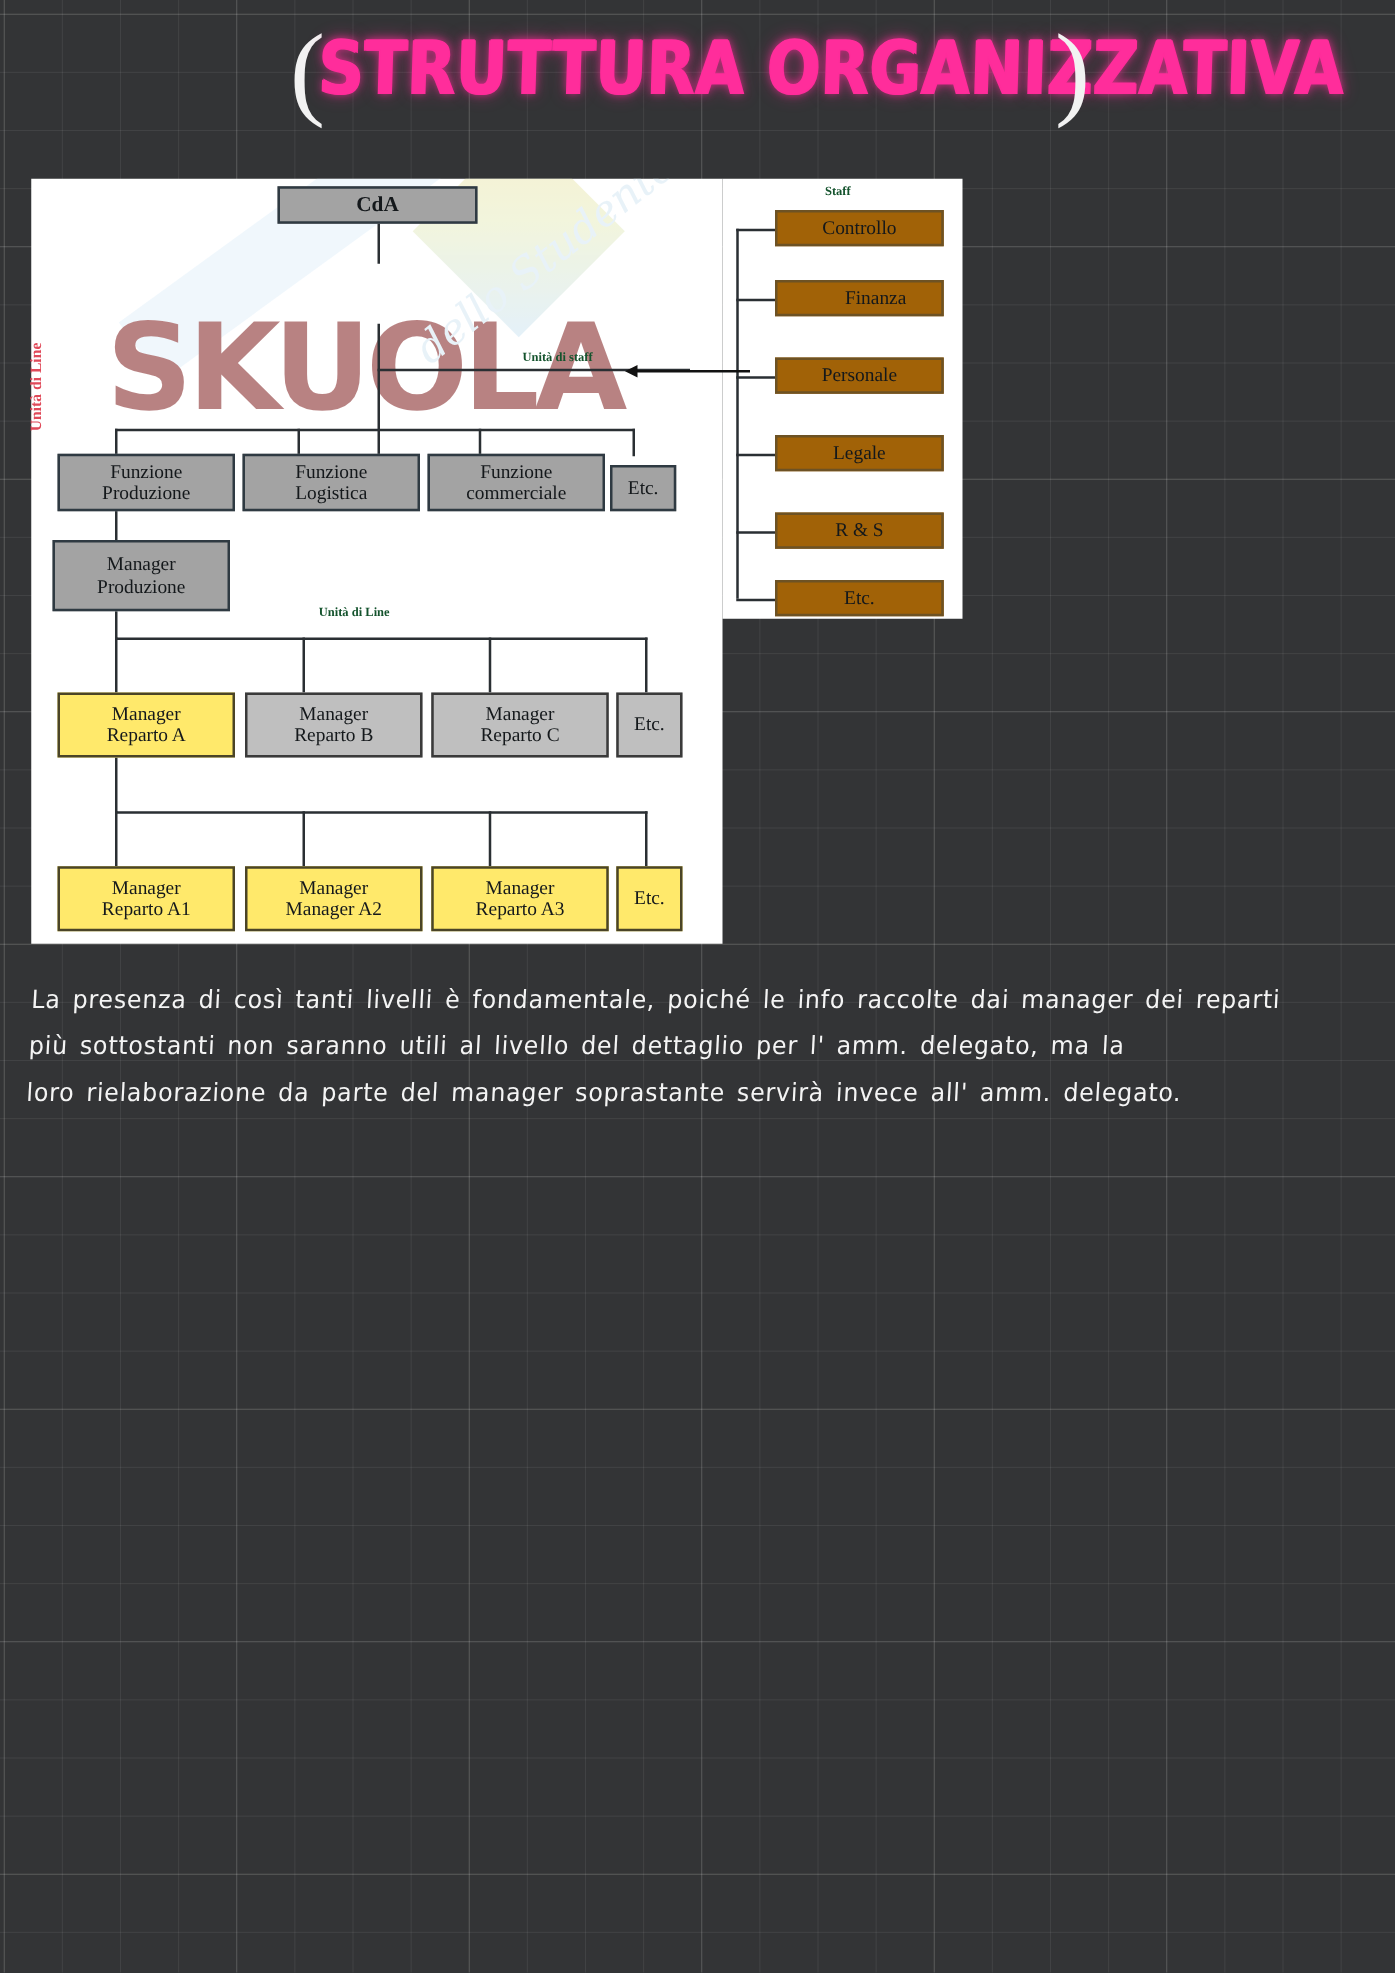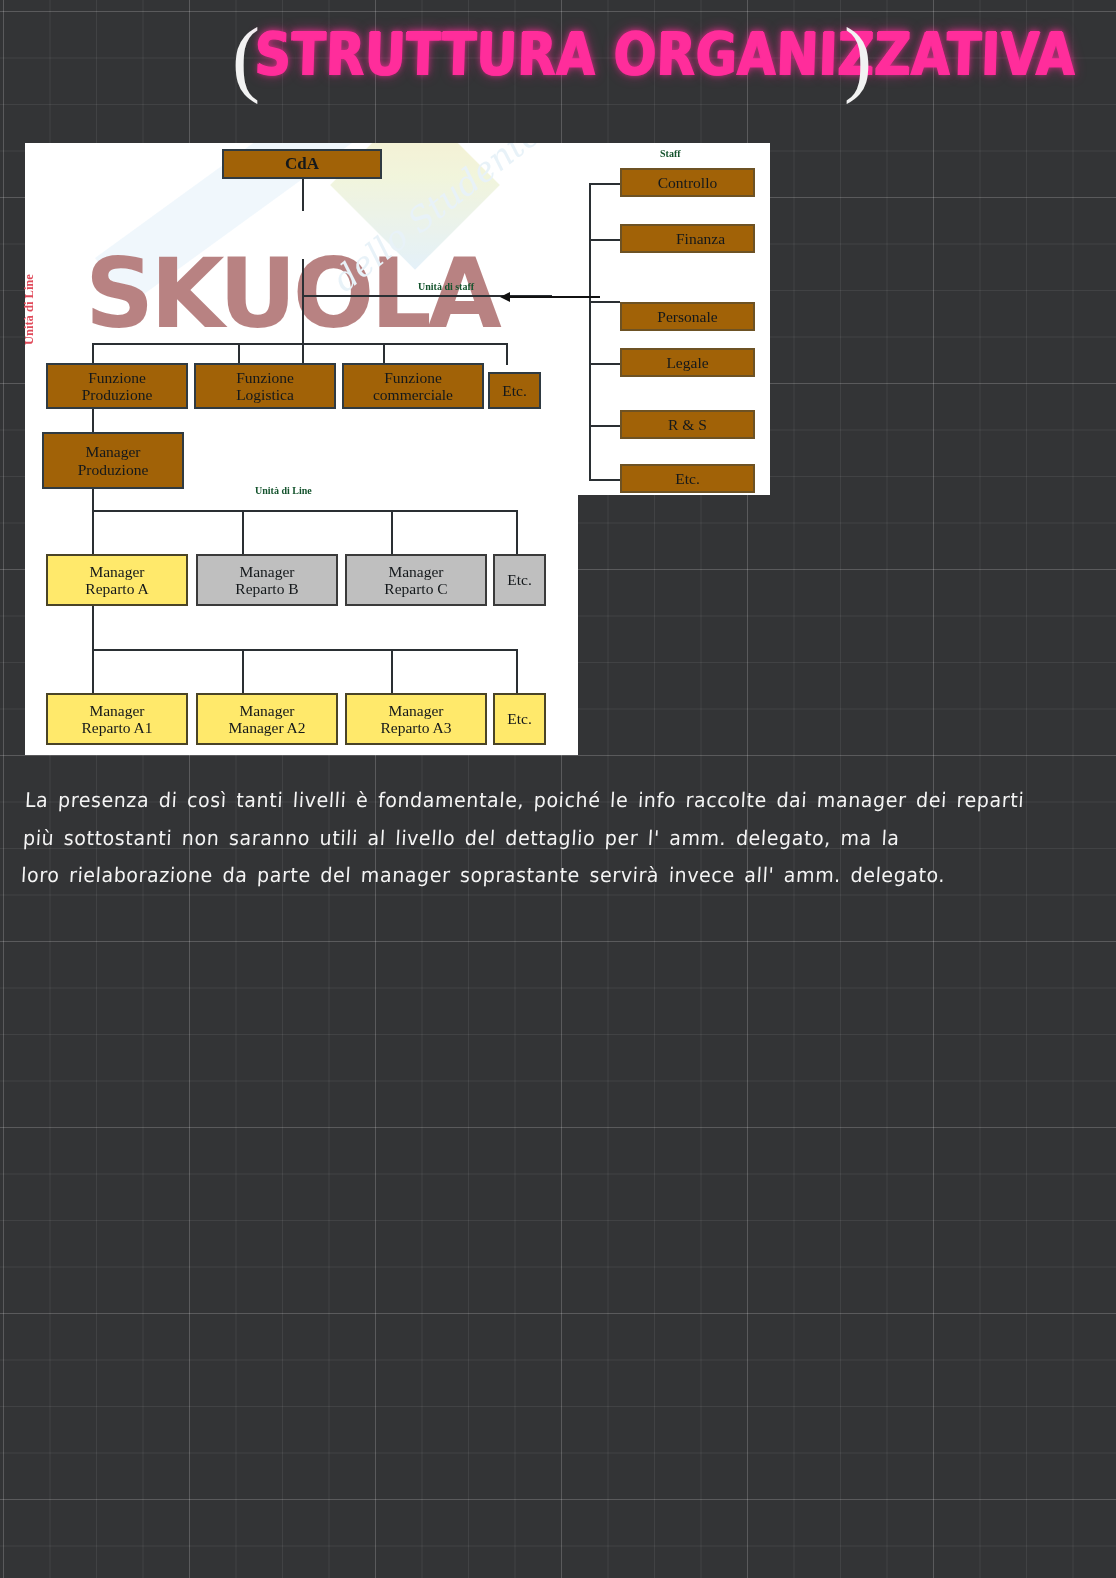--- a/index.html
+++ b/index.html
@@ -116,21 +116,21 @@
     border:2px solid #2f3a42;
     display:flex; align-items:center; justify-content:center;
     text-align:center;
     font-family:"Liberation Serif", serif;
     font-size:15.5px;
     color:#14181b;
     line-height:1.12;
     z-index:6;
   }
   .node .ln{display:block;}
-  .c-blue{ background:#a16207; }
+  .c-blue{ background:#a3a3a3; }
   .c-yellow{ background:#ffe96b; border-color:#4a4427; }
   .c-gray{ background:#bfbfbf; border-color:#3a3a3a; }
   .c-tan{ background:#a16207; border-color:#6d5224; }
   .bold{ font-weight:bold; font-size:17px; }
 
   
   .ln-v,.ln-h{ position:absolute; background:#2a2f33; z-index:4; }
   .ln-v{ width:2px; }
   .ln-h{ height:2px; }
 
@@ -309,21 +309,21 @@
   <div class="ln-h" style="left:11px; top:220px; width:31px;"></div>
   <div class="ln-h" style="left:11px; top:282px; width:31px;"></div>
   <div class="ln-h" style="left:11px; top:336px; width:31px;"></div>
 
   <div class="node c-tan" style="left:42px; top:25px; width:135px; height:29px;">
     <span class="ln">Controllo</span>
   </div>
   <div class="node c-tan" style="left:42px; top:81px; width:135px; height:29px;padding-left:26px;">
     <span class="ln">Finanza</span>
   </div>
-  <div class="node c-tan" style="left:42px; top:143px; width:135px; height:29px;margin-top:16px;">
+  <div class="node c-tan" style="left:42px; top:143px; width:135px; height:29px;">
     <span class="ln">Personale</span>
   </div>
   <div class="node c-tan" style="left:42px; top:205px; width:135px; height:29px;">
     <span class="ln">Legale</span>
   </div>
   <div class="node c-tan" style="left:42px; top:267px; width:135px; height:29px;">
     <span class="ln">R &amp; S</span>
   </div>
   <div class="node c-tan" style="left:42px; top:321px; width:135px; height:29px;">
     <span class="ln">Etc.</span>

